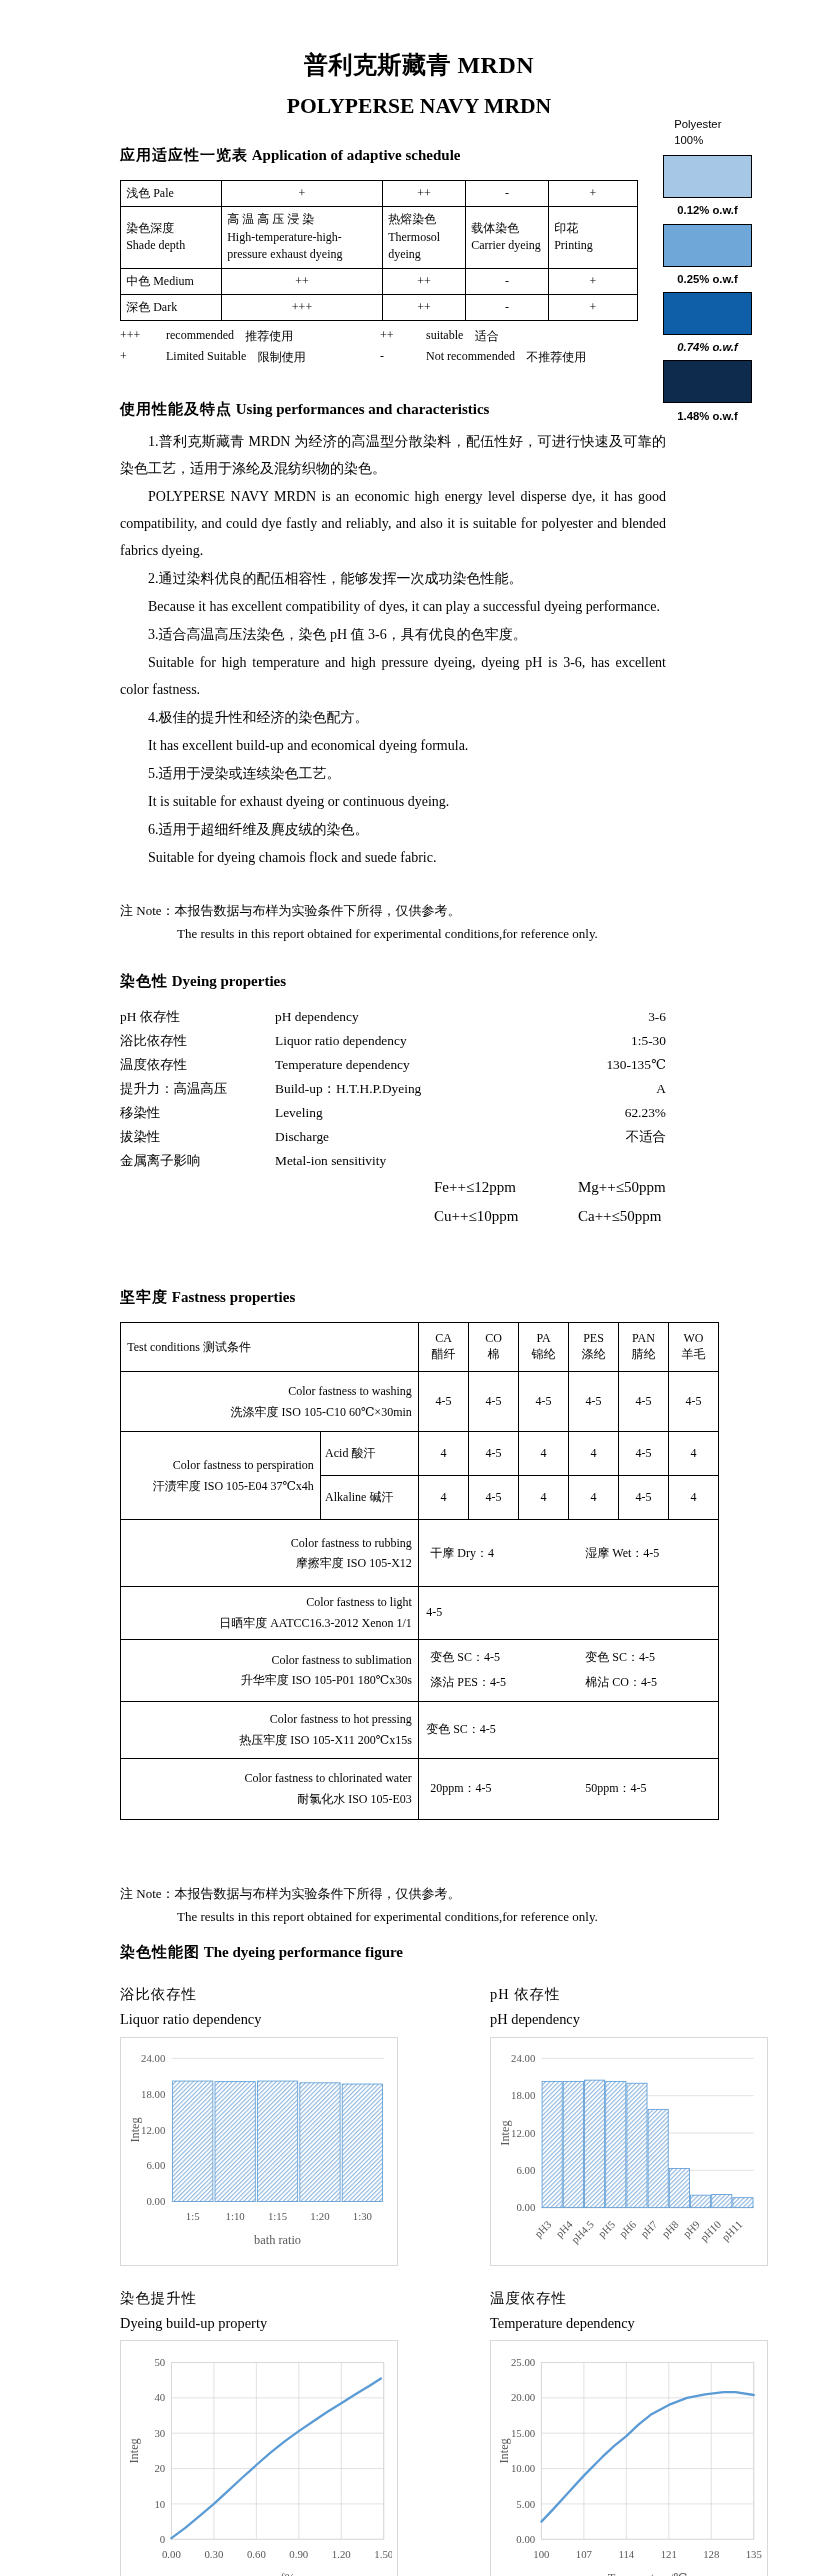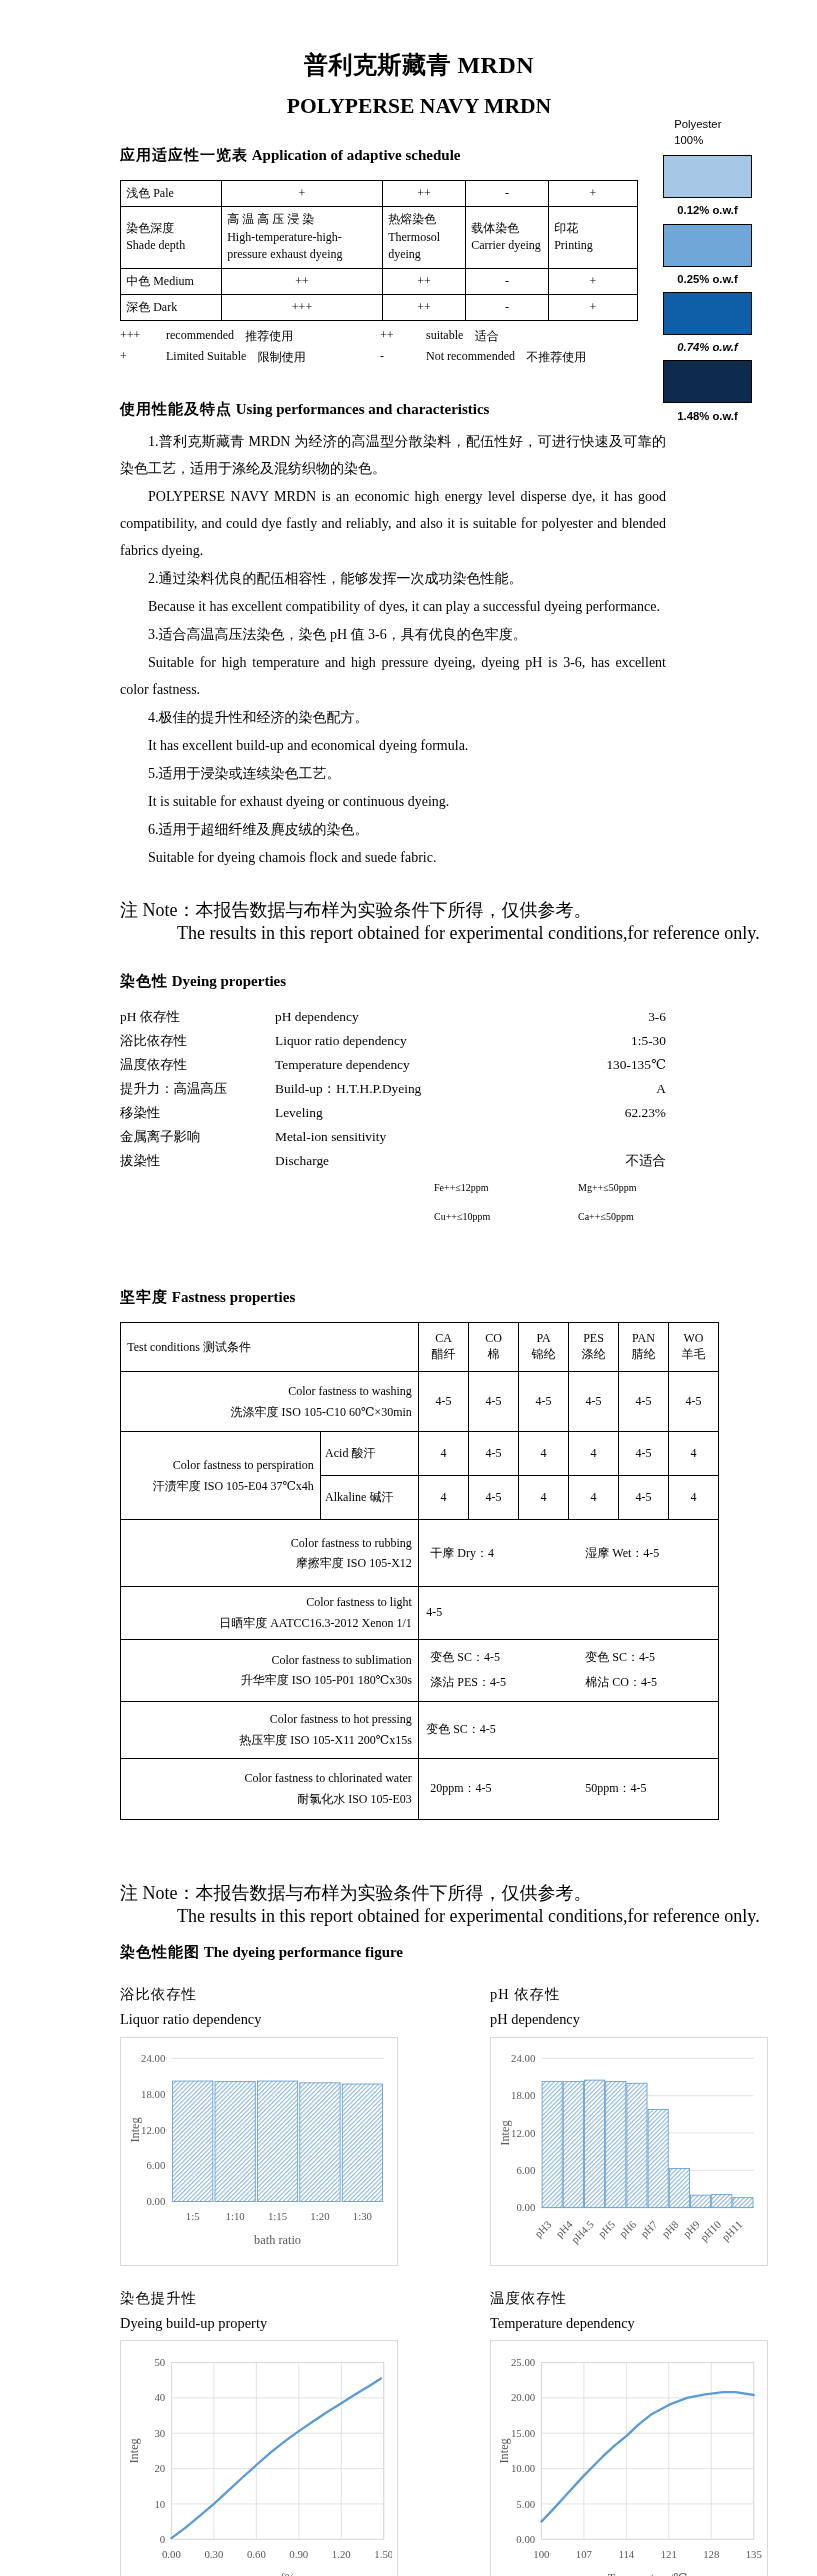--- a/index.html
+++ b/index.html
@@ -27,29 +27,29 @@
   table.app th div { line-height:17.5px; }
   table.app td.c { text-align:center; }
   .app-legend { margin-top:7.2px; font-size:12px; }
   .app-legend .row { display:flex; margin-top:4.1px; }
   .app-legend .grp { display:flex; width:260px; }
   .app-legend .sym { width:46px; }
   .app-legend .en { margin-right:11.3px; }
 
   .para { font-size:14px; line-height:27px; text-indent:2em; margin-top:1px; text-align:justify; }
 
-  .note { margin-top:28px; font-size:18px; line-height:23px; }
+  .note { margin-top:28px; font-size:13px; line-height:23px; }
   .note .en { padding-left:57px; }
 
   .dye-list { margin-top:13.4px; font-size:13.4px; }
   .dye-row { display:flex; line-height:24px; }
   .dye-row .cn { width:155px; }
   .dye-row .en { flex:1; }
   .dye-row .val { width:113px; text-align:right; }
-  .metal-row { display:flex; line-height:29px; padding-left:314px; font-size:10px; }
+  .metal-row { display:flex; line-height:29px; padding-left:314px; font-size:15px; }
   .metal-row .m1 { width:144px; }
 
   table.fast { border-collapse:collapse; margin-top:15.5px; font-size:12px; }
   table.fast td { border:1px solid #000; vertical-align:middle; padding:3.1px 4.1px; }
   table.fast td.lab { padding:5.2px 6.2px; }
   table.fast td.lab div { line-height:20.6px;text-align:right; }
   table.fast td.c { text-align:center; }
   .twocol { display:flex; padding-left:7.2px; }
   .twocol span:first-child { width:155px; }
   .sub2 { display:grid; grid-template-columns:155px 1fr; row-gap:8.2px; padding-left:7.2px; }
@@ -228,28 +228,28 @@
       <span class="cn">提升力：高温高压</span>
       <span class="en">Build-up：H.T.H.P.Dyeing</span>
       <span class="val">A</span>
     </div>
     <div class="dye-row">
       <span class="cn">移染性</span>
       <span class="en">Leveling</span>
       <span class="val">62.23%</span>
     </div>
     <div class="dye-row">
+      <span class="cn">拔染性</span>
+      <span class="en">Discharge</span>
+      <span class="val">不适合</span>
+    </div>
+    <div class="dye-row">
       <span class="cn">金属离子影响</span>
       <span class="en">Metal-ion sensitivity</span>
       <span class="val"></span>
-    </div>
-    <div class="dye-row">
-      <span class="cn">拔染性</span>
-      <span class="en">Discharge</span>
-      <span class="val">不适合</span>
     </div>
     <div class="metal-row">
       <span class="m1">Fe++≤12ppm</span>
       <span>Mg++≤50ppm</span>
     </div>
     <div class="metal-row">
       <span class="m1">Cu++≤10ppm</span>
       <span>Ca++≤50ppm</span>
     </div>
   </div>

